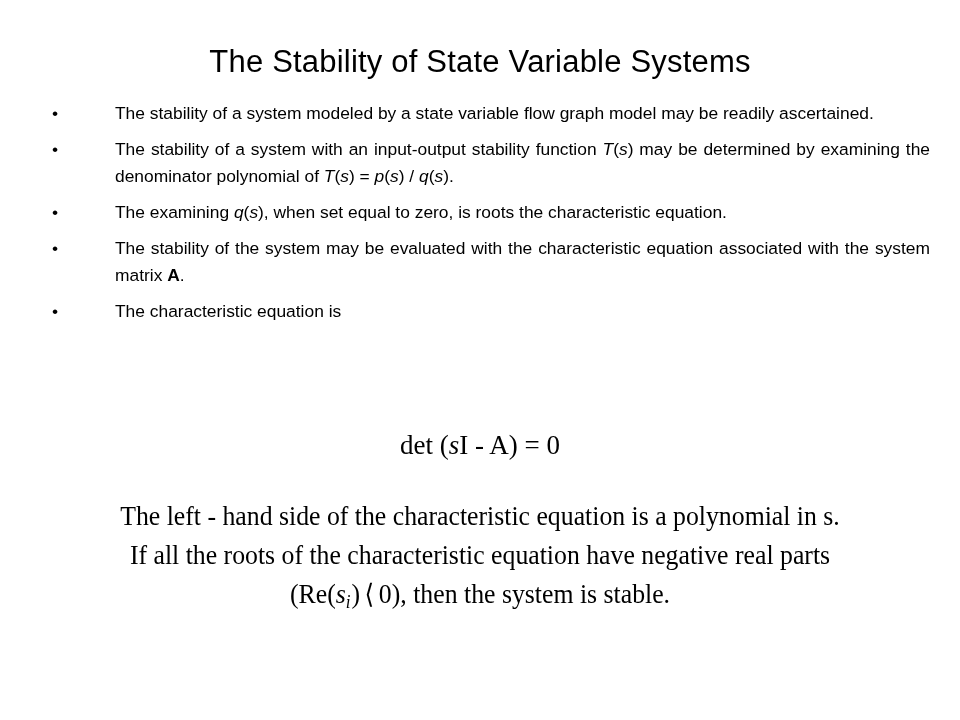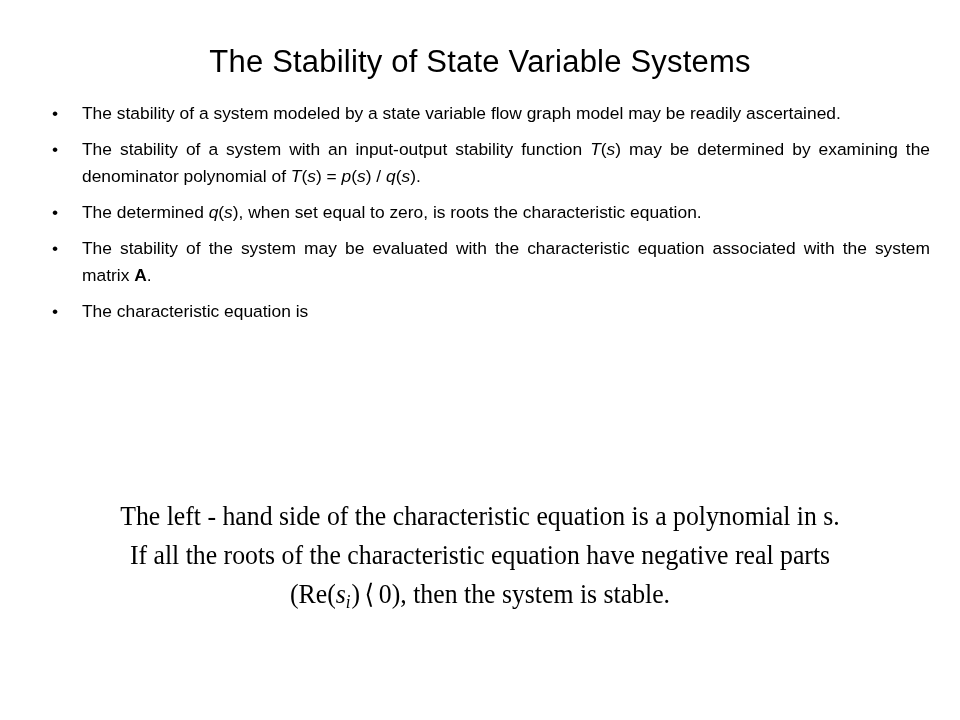--- a/index.html
+++ b/index.html
@@ -71,20 +71,21 @@
     left: 6px;
     top: 0;
     width: 14px;
     font-size: 17.4px;
     line-height: 27px;
     text-align: left;
   }
 
   .bullet-item .bullet-text {
     display: block;
+    margin-left: 33px;
   }
   
   .bullet-item.short .bullet-text {
     text-align: left;
   }
 
   i, .var {
     font-style: italic;
   }
   b, .mat {
@@ -150,32 +151,35 @@
       <li class="bullet-item">
         <span class="bullet-mark">•</span>
         <span class="bullet-text"><span>The stability of a system modeled by a state variable flow graph model may be readily ascertained.</span></span>
       </li>
       <li class="bullet-item">
         <span class="bullet-mark">•</span>
         <span class="bullet-text"><span>The stability of a system with an input-output stability function </span><i>T</i><span>(</span><i>s</i><span>) may be determined by examining the denominator polynomial of </span><i>T</i><span>(</span><i>s</i><span>) = </span><i>p</i><span>(</span><i>s</i><span>) / </span><i>q</i><span>(</span><i>s</i><span>).</span></span>
       </li>
       <li class="bullet-item">
         <span class="bullet-mark">•</span>
-        <span class="bullet-text"><span>The determined </span><i>q</i><span>(</span><i>s</i><span>), when set equal to zero, is roots the characteristic equation.</span></span>
+        <span class="bullet-text"><span>The examining </span><i>q</i><span>(</span><i>s</i><span>), when set equal to zero, is roots the characteristic equation.</span></span>
       </li>
       <li class="bullet-item">
         <span class="bullet-mark">•</span>
         <span class="bullet-text"><span>The stability of the system may be evaluated with the characteristic equation associated with the system matrix </span><b>A</b><span>.</span></span>
       </li>
       <li class="bullet-item short">
         <span class="bullet-mark">•</span>
         <span class="bullet-text"><span>The characteristic equation is</span></span>
       </li>
     </ul>
 
+  <div class="math-block">
+    <div class="equation-line"><span>det (</span><i>s</i><span>I - A) = 0</span></div>
+  </div>
 
   <div class="statement-block">
       <div class="statement-line"><span>The left - hand side of the characteristic equation is a polynomial in s.</span></div>
       <div class="statement-line"><span>If all the roots of the characteristic equation have negative real parts</span></div>
       <div class="statement-line"><span>(Re(</span><i>s</i><sub>i</sub><span>)</span><span class="angle">⟨</span><span>0), then the system is stable.</span></div>
     </div>
 
 </div>
 
 </body></html>

